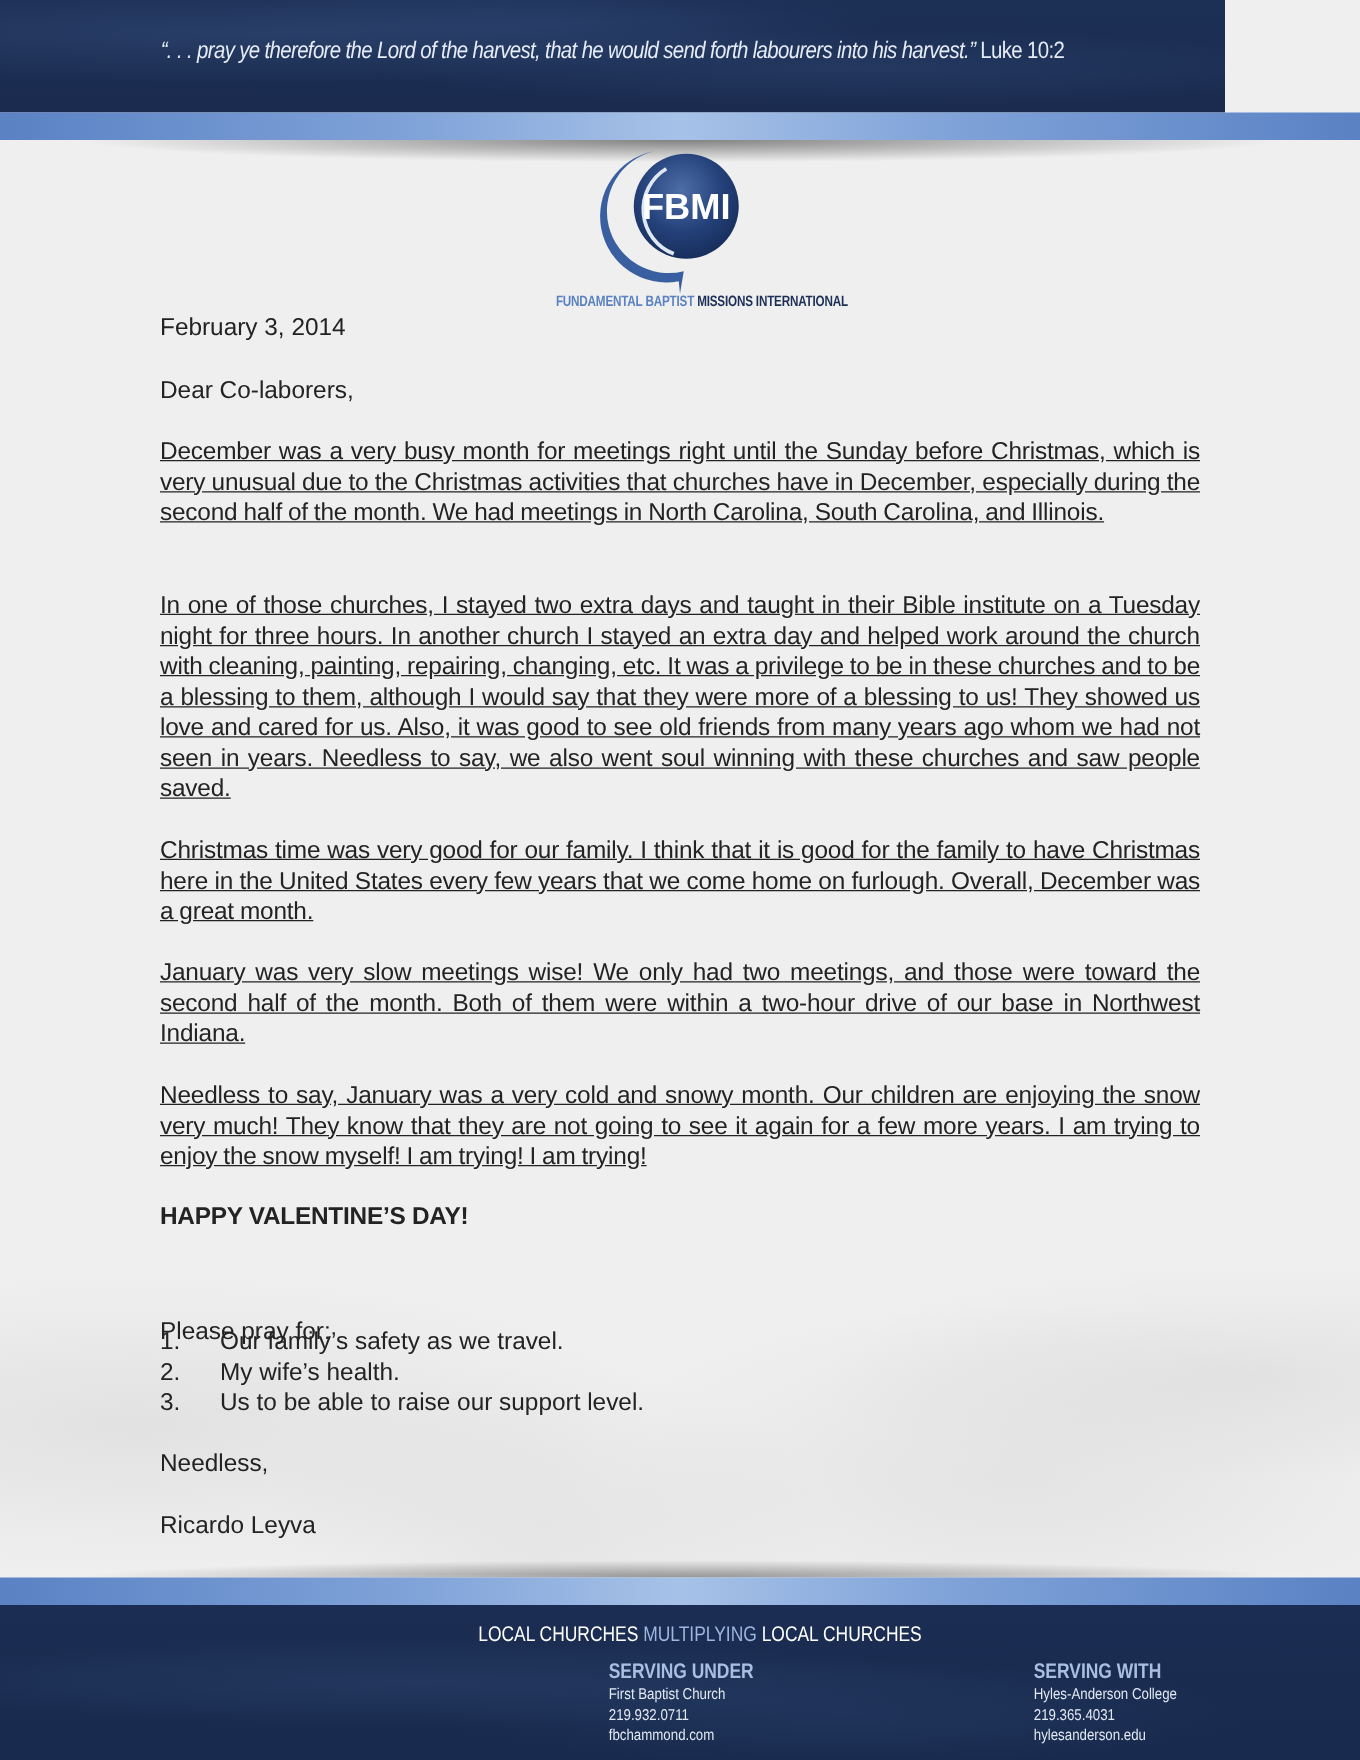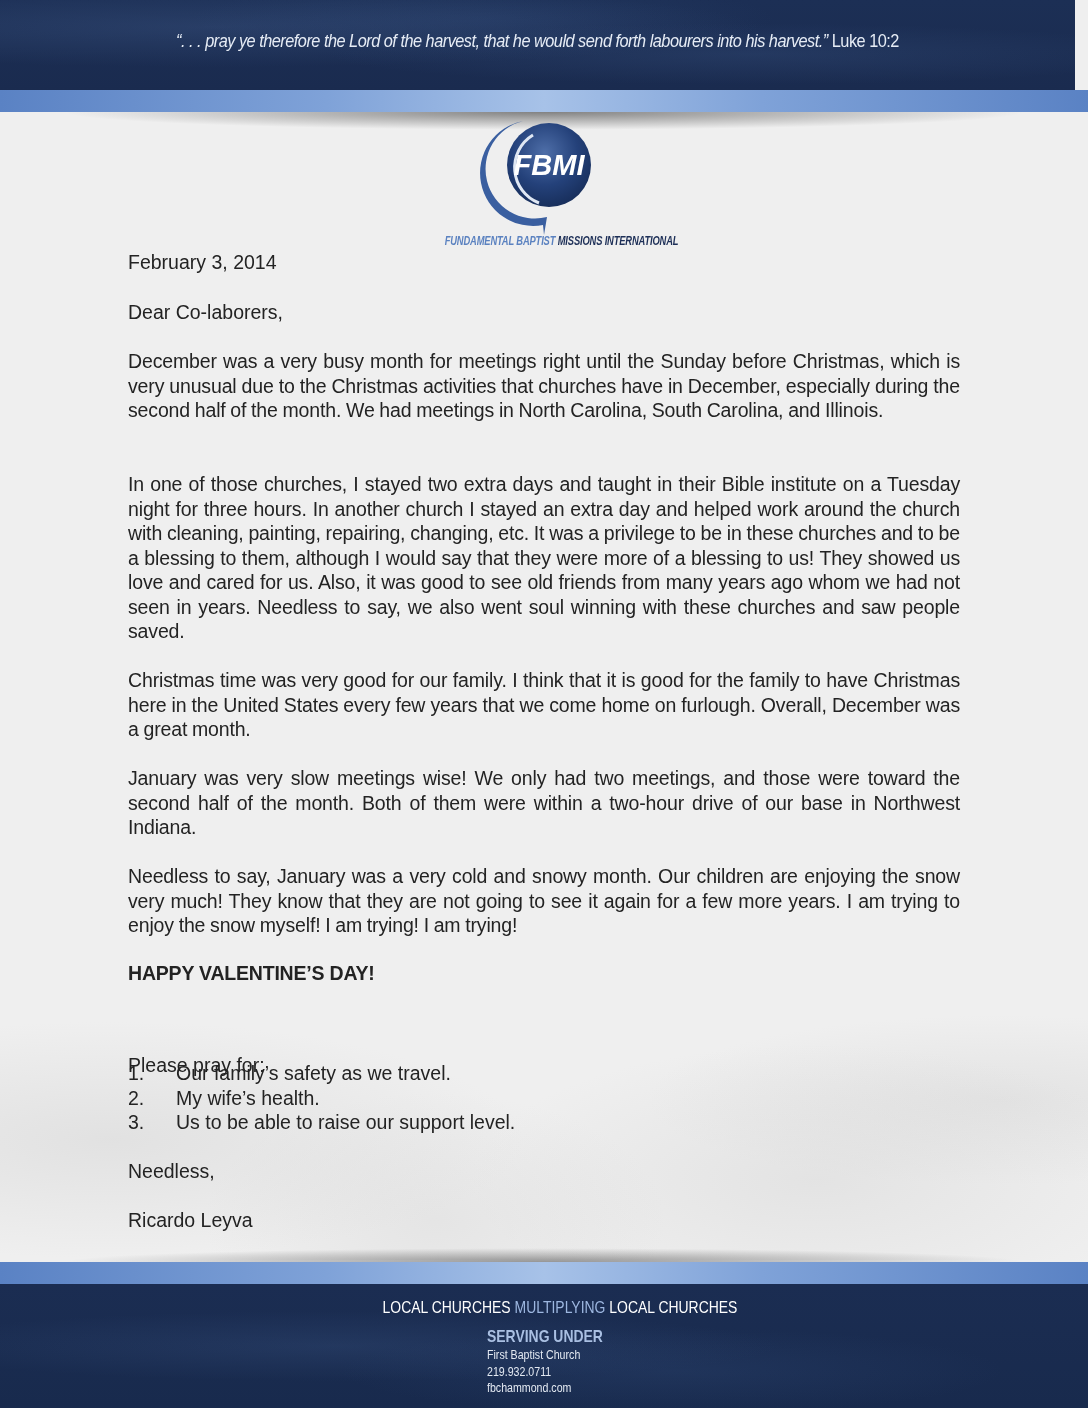--- a/index.html
+++ b/index.html
@@ -4,21 +4,21 @@
   <style>
     html, body { margin: 0; padding: 0; }
     body {
       width: 1088px; height: 1408px; position: relative; overflow: hidden;
       background: #efefef;
       font-family: "Liberation Sans", sans-serif;
       color: #222;
     }
     
     .header {
-      position: absolute; left: 0; top: 0; width: 1075px; height: 90px;
+      position: absolute; left: 0; top: 0; width: 980px; height: 90px;
       background:
         radial-gradient(ellipse at 20% 30%, rgba(80,110,160,0.25), transparent 45%),
         radial-gradient(ellipse at 70% 60%, rgba(70,100,150,0.22), transparent 40%),
         radial-gradient(ellipse at 45% 20%, rgba(60,90,140,0.2), transparent 35%),
         linear-gradient(180deg, #1c2f55 0%, #1a2b4f 100%);
     }
     .header-quote {
       position: absolute; left: 0; right: 0; top: 30px; text-align: center;
       color: #e6ecf5; font-size: 19px; letter-spacing: -0.6px;
       transform: scaleX(0.86); transform-origin: center;
@@ -42,36 +42,36 @@
     
     .wheat {
       position: absolute; left: 0; top: 860px; width: 1088px; height: 400px;
       background:
         radial-gradient(ellipse at 10% 70%, rgba(200,200,200,0.35), transparent 30%),
         radial-gradient(ellipse at 40% 90%, rgba(205,205,205,0.3), transparent 25%),
         radial-gradient(ellipse at 75% 80%, rgba(200,200,200,0.3), transparent 30%),
         radial-gradient(ellipse at 92% 60%, rgba(205,205,205,0.35), transparent 25%);
     }
     
-    .logo { position: absolute; left: 415px; top: 117px; width: 270px; height: 135px; font-style: italic; }
+    .logo { position: absolute; left: 415px; top: 117px; width: 270px; height: 135px; }
     .logo-text {
       position: absolute; left: 0; top: 117px; width: 270px; text-align: center;
       font-size: 12px; font-weight: bold; white-space: nowrap;
       transform: scaleX(0.78); transform-origin: center; letter-spacing: -0.2px;
     }
     .logo-text .fb { color: #5b82c0; }
     .logo-text .mi { color: #1d2f57; }
     
     .letter {
       position: absolute; left: 128px; width: 832px;
       font-size: 19.5px; line-height: 24.5px; color: #232323;
     }
     .date { top: 202px; margin-top: 48px; }
     .greeting { top: 300px; }
-    .para { text-align: justify; text-align-last: left; letter-spacing: -0.15px; word-spacing: -0.5px; }
+    .para { text-align: justify; text-align-last: left; letter-spacing: -0.15px; word-spacing: -0.5px; text-decoration: underline; }
     .p1 { top: 349px; }
     .p2 { top: 472px; }
     .p3 { top: 668px; }
     .p4 { top: 766px; }
     .p5 { top: 864px; }
     .valentine {
       position: absolute; left: 128px; width: 832px; top: 962px; text-align: left;
       font-size: 19.5px; font-weight: bold; color: #232323; letter-spacing: -0.2px;
     }
     .pray { top: 1012px; margin-top: 41px; }
@@ -183,13 +183,21 @@
 
   <div class="fcol col2">
     <div class="head">SERVING UNDER</div>
     <div class="inner">
       <div>First Baptist Church</div>
       <div>219.932.0711</div>
       <div>fbchammond.com</div>
     </div>
   </div>
 
+  <div class="fcol col3">
+    <div class="head">SERVING WITH</div>
+    <div class="inner">
+      <div>Hyles-Anderson College</div>
+      <div>219.365.4031</div>
+      <div>hylesanderson.edu</div>
+    </div>
+  </div>
 </div>
 
 </body></html>

